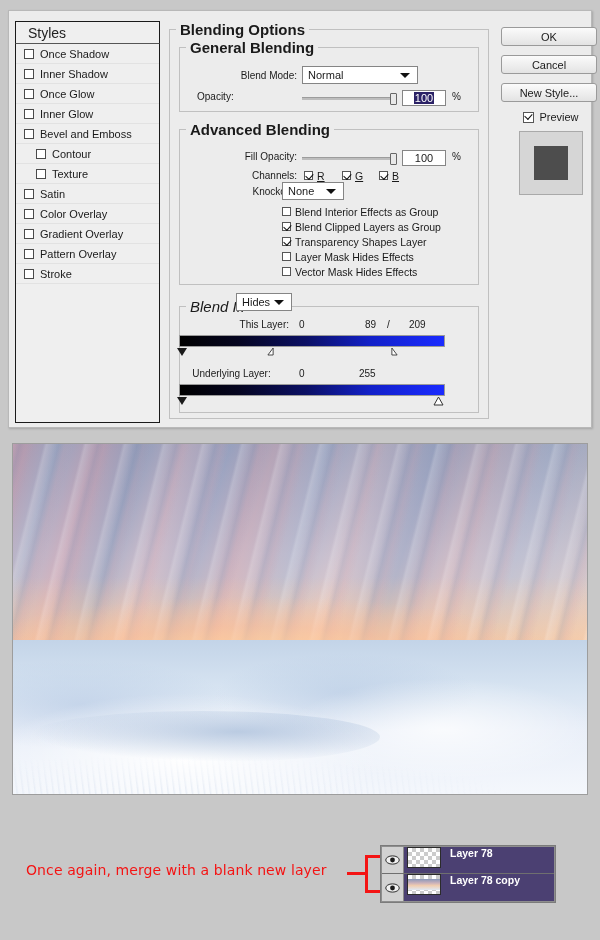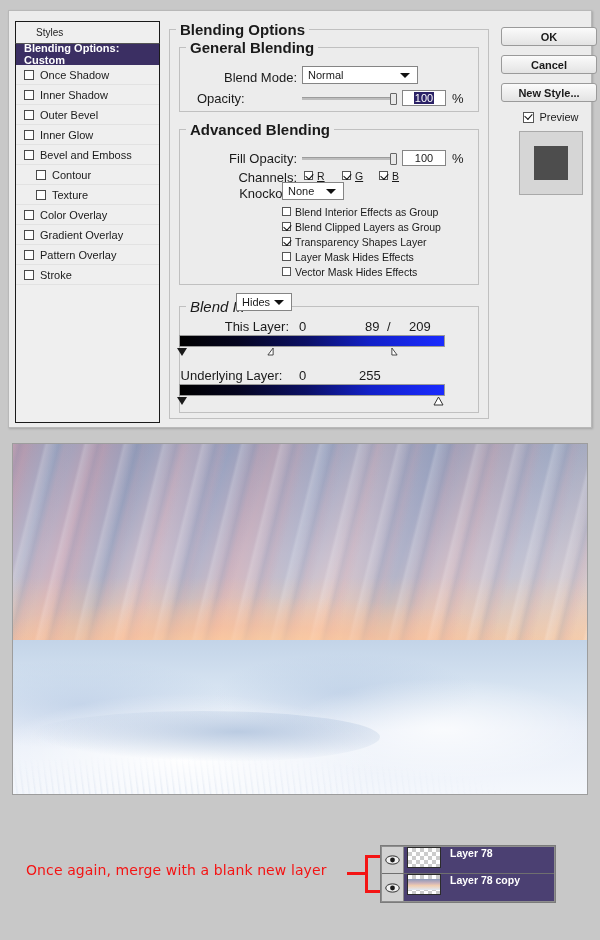--- a/index.html
+++ b/index.html
@@ -18,22 +18,22 @@
     background: #ececec;
     border: 1px solid #b8b8b8;
     box-shadow: 1px 1px 2px rgba(0,0,0,0.18);
   }
 
   
   .styles-col { position: absolute; left: 6px; top: 10px; width: 145px; }
   .styles-head {
     height: 22px; background: #efefef; border: 1px solid #1a1a1a;
     border-bottom: none;
-    font-size: 10px; color: #222; display: flex; align-items: center;
-    padding-left: 20px;
+    font-size: 14px; color: #222; display: flex; align-items: center;
+    padding-left: 12px;
   }
   .styles-list {
     border: 1px solid #1a1a1a; border-top: 1px solid #555;
     background: #efefef;
     height: 380px;
   }
   .style-row {
     height: 20px; display: flex; align-items: center;
     font-size: 11px; color: #1a1a1a; padding-left: 8px;
     border-bottom: 1px solid #e2e2e2;
@@ -52,21 +52,21 @@
   .main-panel { position: absolute; left: 160px; top: 10px; width: 320px; height: 398px; }
 
   fieldset.grp {
     border: 1px solid #c0c0c0; margin: 0; padding: 0;
     position: absolute; background: transparent;
   }
   fieldset.grp > legend {
     font-size: 15px; font-weight: bold; color: #1a1a1a;
     padding: 0 4px; margin-left: 6px;
   }
-  .lbl { font-size: 13px; color: #1a1a1a; }
+  .lbl { font-size: 10px; color: #1a1a1a; }
 
   
   .ddl {
     background: #fff; border: 1px solid #858585;
     height: 18px; font-size: 11px; color: #1a1a1a;
     display: flex; align-items: center; padding-left: 5px;
     position: relative;
   }
   .ddl .arrow {
     position: absolute; right: 7px; top: 50%; margin-top: -2px;
@@ -109,21 +109,21 @@
     border-bottom: 8px solid #1a1a1a;
   }
   .tri-hollow-l, .tri-hollow-r { width: 7px; height: 9px; position: absolute; }
 
   
   .btn-col { position: absolute; left: 492px; top: 16px; width: 100px; }
   .pbtn {
     height: 19px; width: 96px; margin-bottom: 9px;
     background: linear-gradient(to bottom, #fbfbfb, #e3e3e3);
     border: 1px solid #9a9a9a; border-radius: 3px;
-    font-size: 11px; font-weight: bold; color: #1a1a1a;
+    font-size: 11px; font-weight: normal; color: #1a1a1a;
     display: flex; align-items: center; justify-content: center;
   }
   .prev-row { display: flex; align-items: center; justify-content: center; font-size: 11px; color: #1a1a1a; margin-bottom: 8px; }
   .preview-box {
     width: 64px; height: 64px; margin: 0 auto;
     background: #d6d6d6; border: 1px solid #a9a9a9;
     display: flex; align-items: center; justify-content: center;
   }
   .preview-inner { width: 34px; height: 34px; background: #4d4d4d; }
 
@@ -246,51 +246,52 @@
 <div id="page">
 
   <div class="dialog">
 
     <div class="styles-col">
       <div class="styles-head">
         <span>Styles</span>
       </div>
       <div class="styles-list">
 
-        <div class="style-row selected">
-          <span>Blending Options: Custom</span>
-        </div>
 
         <div class="style-row">
           <span class="cbx"></span>
           <span>Once Shadow</span>
         </div>
         <div class="style-row">
           <span class="cbx"></span>
           <span>Inner Shadow</span>
         </div>
         <div class="style-row">
           <span class="cbx"></span>
-          <span>Outer Bevel</span>
+          <span>Once Glow</span>
         </div>
         <div class="style-row">
           <span class="cbx"></span>
           <span>Inner Glow</span>
         </div>
         <div class="style-row">
           <span class="cbx"></span>
           <span>Bevel and Emboss</span>
         </div>
         <div class="style-row sub">
           <span class="cbx"></span>
           <span>Contour</span>
         </div>
         <div class="style-row sub">
           <span class="cbx"></span>
           <span>Texture</span>
+        </div>
+        <div class="style-row">
+          <span class="cbx"></span>
+          <span>Satin</span>
         </div>
         <div class="style-row">
           <span class="cbx"></span>
           <span>Color Overlay</span>
         </div>
         <div class="style-row">
           <span class="cbx"></span>
           <span>Gradient Overlay</span>
         </div>
         <div class="style-row">

